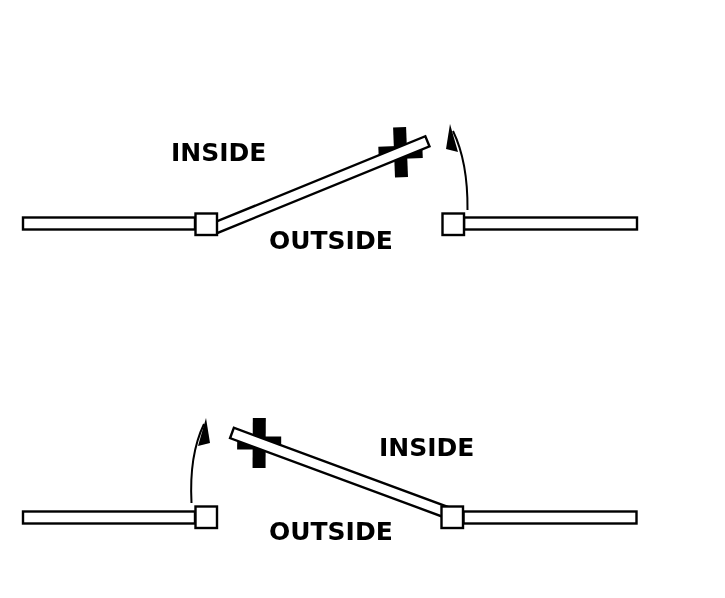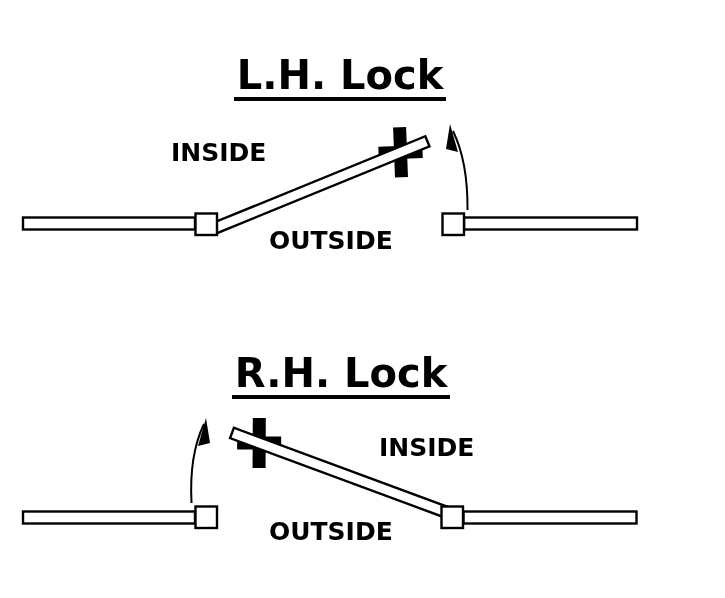--- a/index.html
+++ b/index.html
@@ -107,25 +107,19 @@
       <rect class="outl" x="23" y="511.5" width="172" height="12"></rect>
       <rect class="outl" x="195.5" y="506.5" width="21.5" height="21.5"></rect>
       <rect class="outl" x="463.5" y="511.5" width="173" height="12"></rect>
       <rect class="outl" x="441.5" y="506.5" width="21.5" height="21.5"></rect>
 
       <path class="arc" d="M 191.5 503 Q 189 455 204 424"></path>
       <polygon class="arrowhead" points="206,418 198,446 210,443"></polygon>
     </g>
   </svg>
 
-  <div class="title title-lh">
-    <span>L.H. Lock</span>
-  </div>
   <div class="lbl lbl-lh-inside">INSIDE</div>
   <div class="lbl lbl-lh-outside">OUTSIDE</div>
 
-  <div class="title title-rh">
-    <span>R.H. Lock</span>
-  </div>
   <div class="lbl lbl-rh-inside">INSIDE</div>
   <div class="lbl lbl-rh-outside">OUTSIDE</div>
 
 </div>
 
 </body></html>

